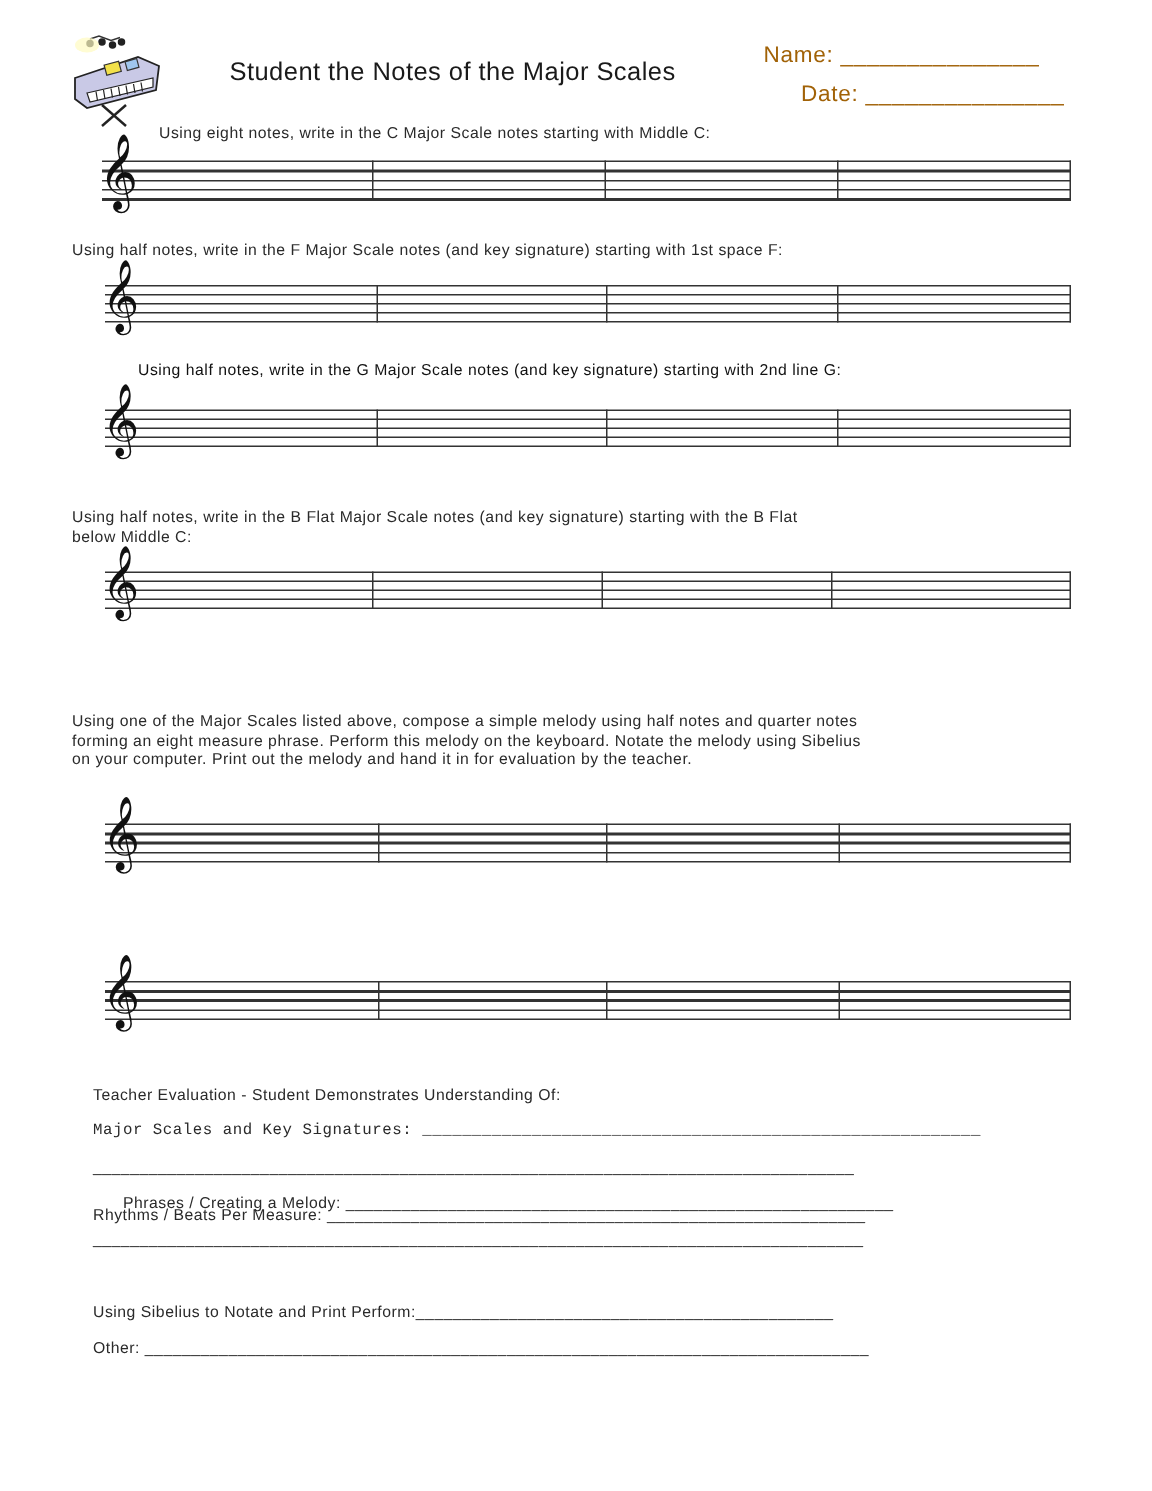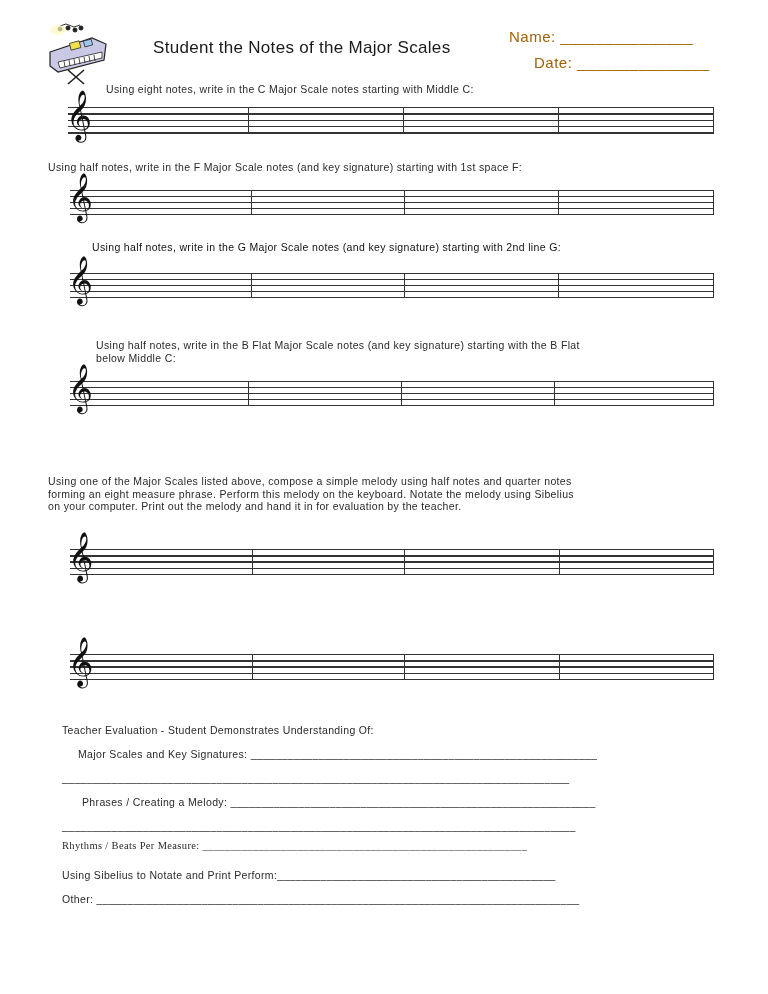--- a/index.html
+++ b/index.html
@@ -50,21 +50,21 @@
   </svg>
 </div>
 
 <div class="abs title">Student the Notes of the Major Scales</div>
 <div class="abs hdr-field" style="left:509px; top:28px;">Name: _______________</div>
 <div class="abs hdr-field" style="left:534px; top:54px;">Date: _______________</div>
 
 <div class="abs instr" style="left:106px; top:83px;">Using eight notes, write in the C Major Scale notes starting with Middle C:</div>
 <div class="abs instr" style="left:48px; top:161px;">Using half notes, write in the F Major Scale notes (and key signature) starting with 1st space F:</div>
 <div class="abs instr bold" style="left:48px; top:241px;margin-left:44px;">Using half notes, write in the G Major Scale notes (and key signature) starting with 2nd line G:</div>
-<div class="abs instr" style="left:48px; top:339px;margin-left:48px;">Using half notes, write in the B Flat Major Scale notes (and key signature) starting with the B Flat
+<div class="abs instr" style="left:48px; top:339px;">Using half notes, write in the B Flat Major Scale notes (and key signature) starting with the B Flat
 below Middle C:</div>
 <div class="abs instr" style="left:48px; top:475px;">Using one of the Major Scales listed above, compose a simple melody using half notes and quarter notes
 forming an eight measure phrase. Perform this melody on the keyboard. Notate the melody using Sibelius
 on your computer. Print out the melody and hand it in for evaluation by the teacher.</div>
 
 <div class="staff" style="left:68px; top:107px; width:646px; height:27px;">
   <div class="line" style="top:0px;"></div>
     <div class="line" style="top:6.3px;"></div>
     <div class="line" style="top:12.6px;"></div>
     <div class="line" style="top:18.9px;"></div>
@@ -135,19 +135,19 @@
     <div class="line" style="top:18.6px;"></div>
     <div class="line" style="top:24.8px;"></div>
   <div class="bar" style="left:182px; height:26px;"></div>
   <div class="bar" style="left:334px; height:26px;"></div>
   <div class="bar" style="left:489px; height:26px;"></div>
   <div class="bar" style="left:642.6px; height:26px;"></div>
   <div class="clef" style="left:-2px; top:-14px; font-size:43px;">𝄞</div>
 </div>
 
 <div class="abs eval" style="left:62px; top:724px;">Teacher Evaluation - Student Demonstrates Understanding Of:</div>
-<div class="abs eval" style="left:78px; top:748px;">Major Scales and Key Signatures: ________________________________________________________</div>
+<div class="abs eval" style="left:62px; top:748px;font-family:Liberation Mono, monospace;">Major Scales and Key Signatures: ________________________________________________________</div>
 <div class="abs eval" style="left:62px; top:772px;">__________________________________________________________________________________</div>
 <div class="abs eval" style="left:62px; top:796px;margin-left:20px;">Phrases / Creating a Melody: ___________________________________________________________</div>
 <div class="abs eval" style="left:62px; top:820px;">___________________________________________________________________________________</div>
-<div class="abs eval" style="left:62px; top:840px;font-family:Liberation Serif, serif;">Rhythms / Beats Per Measure: __________________________________________________________</div>
+<div class="abs eval" style="left:62px; top:804px;">Rhythms / Beats Per Measure: __________________________________________________________</div>
 <div class="abs eval" style="left:62px; top:869px;">Using Sibelius to Notate and Print Perform:_____________________________________________</div>
 <div class="abs eval" style="left:62px; top:893px;">Other: ______________________________________________________________________________</div>
 
 </body></html>

